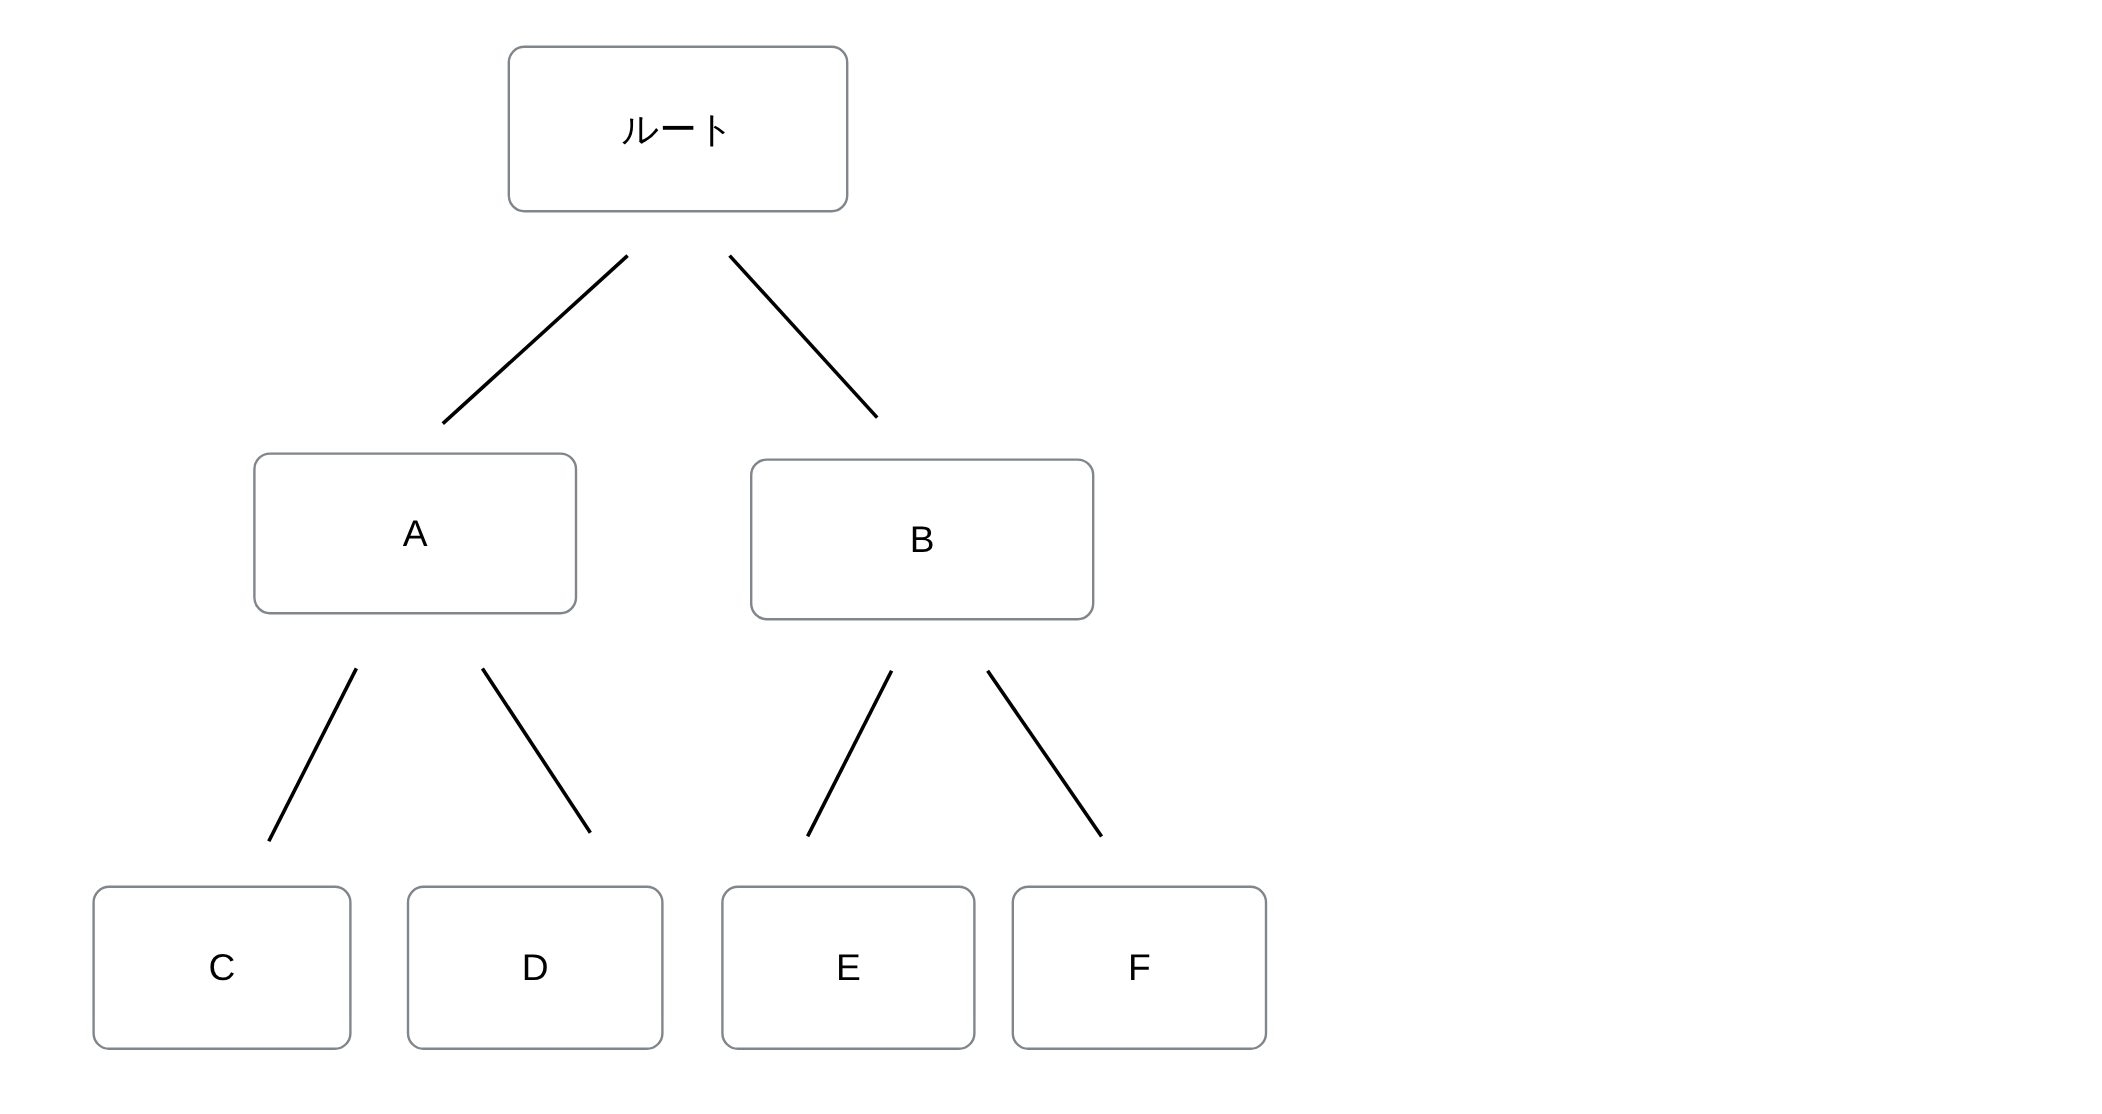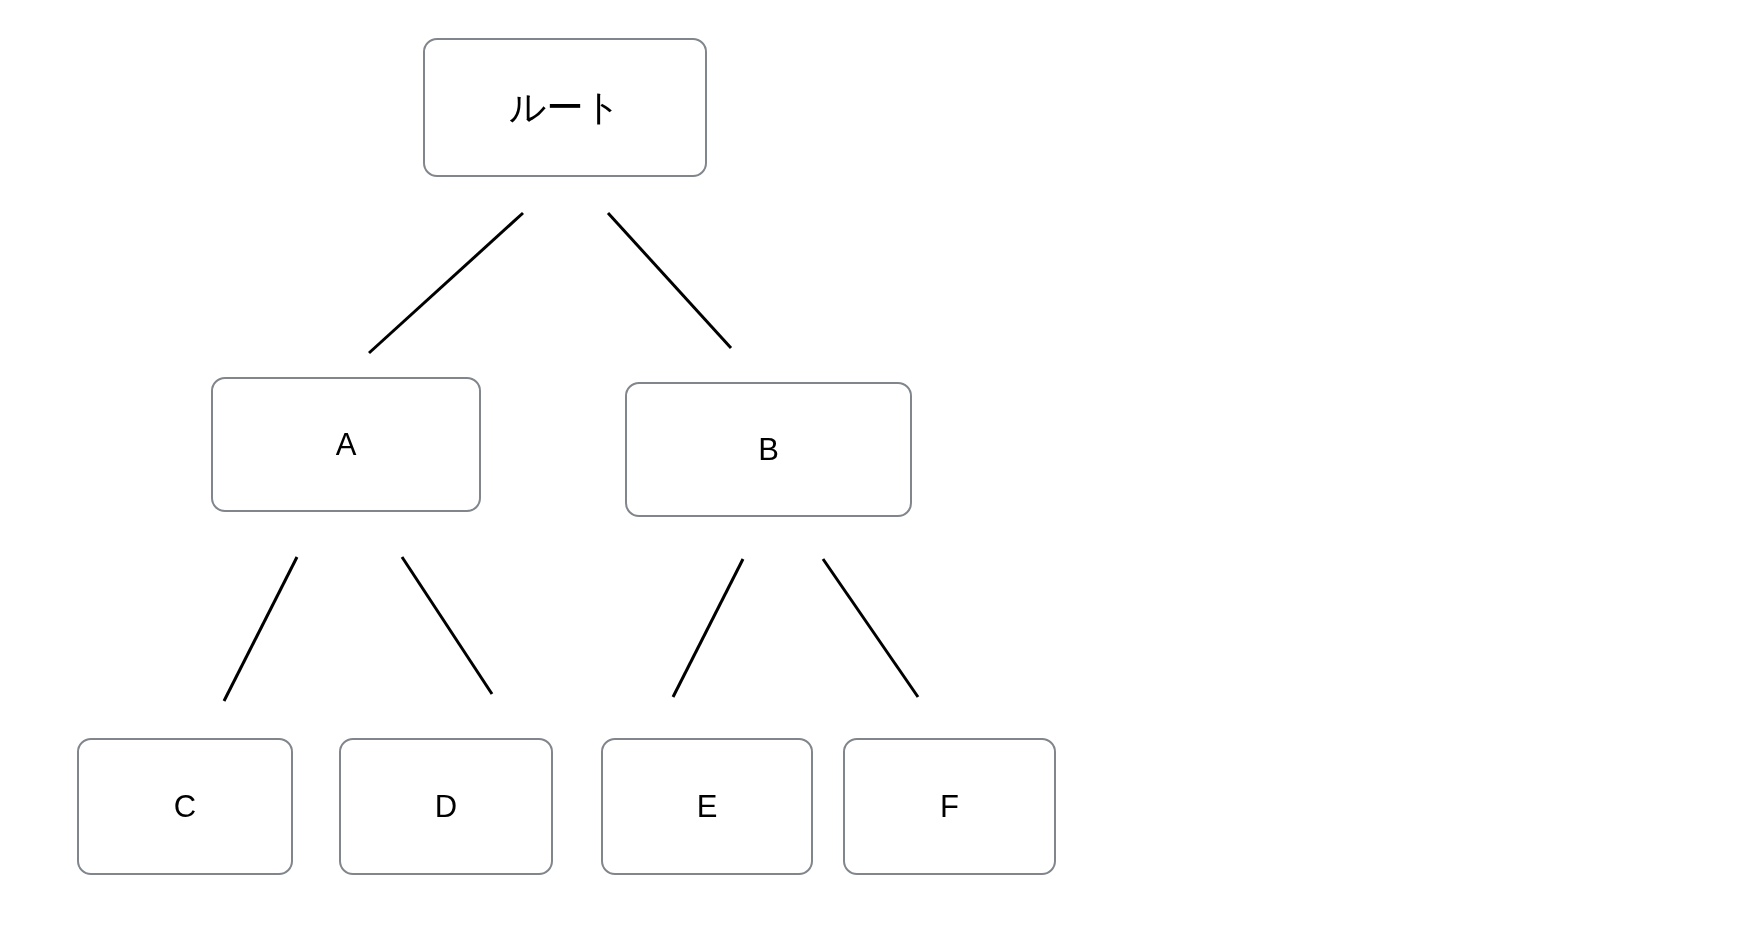--- a/index.html
+++ b/index.html
@@ -37,21 +37,21 @@
     justify-content: center;
     color: #000000;
     font-family: "Liberation Sans", "DejaVu Sans", sans-serif;
     font-weight: 400;
     line-height: 1;
   }
   .node-label {
     color: #000000;
     white-space: nowrap;
   }
-  .node-root .node-label { font-size: 37px; }
+  .node-root .node-label { font-size: 31px; }
   .node-mid  .node-label { font-size: 31px; }
   .node-leaf .node-label { font-size: 31px; }
 </style>
 </head>
 <body>
 
 <div id="canvas">
 
   <svg id="edge-layer" width="1752" height="928" viewBox="0 0 1752 928" xmlns="http://www.w3.org/2000/svg">
       <line x1="523" y1="213" x2="369" y2="353" stroke="#000000" stroke-width="3" stroke-linecap="butt"></line>

